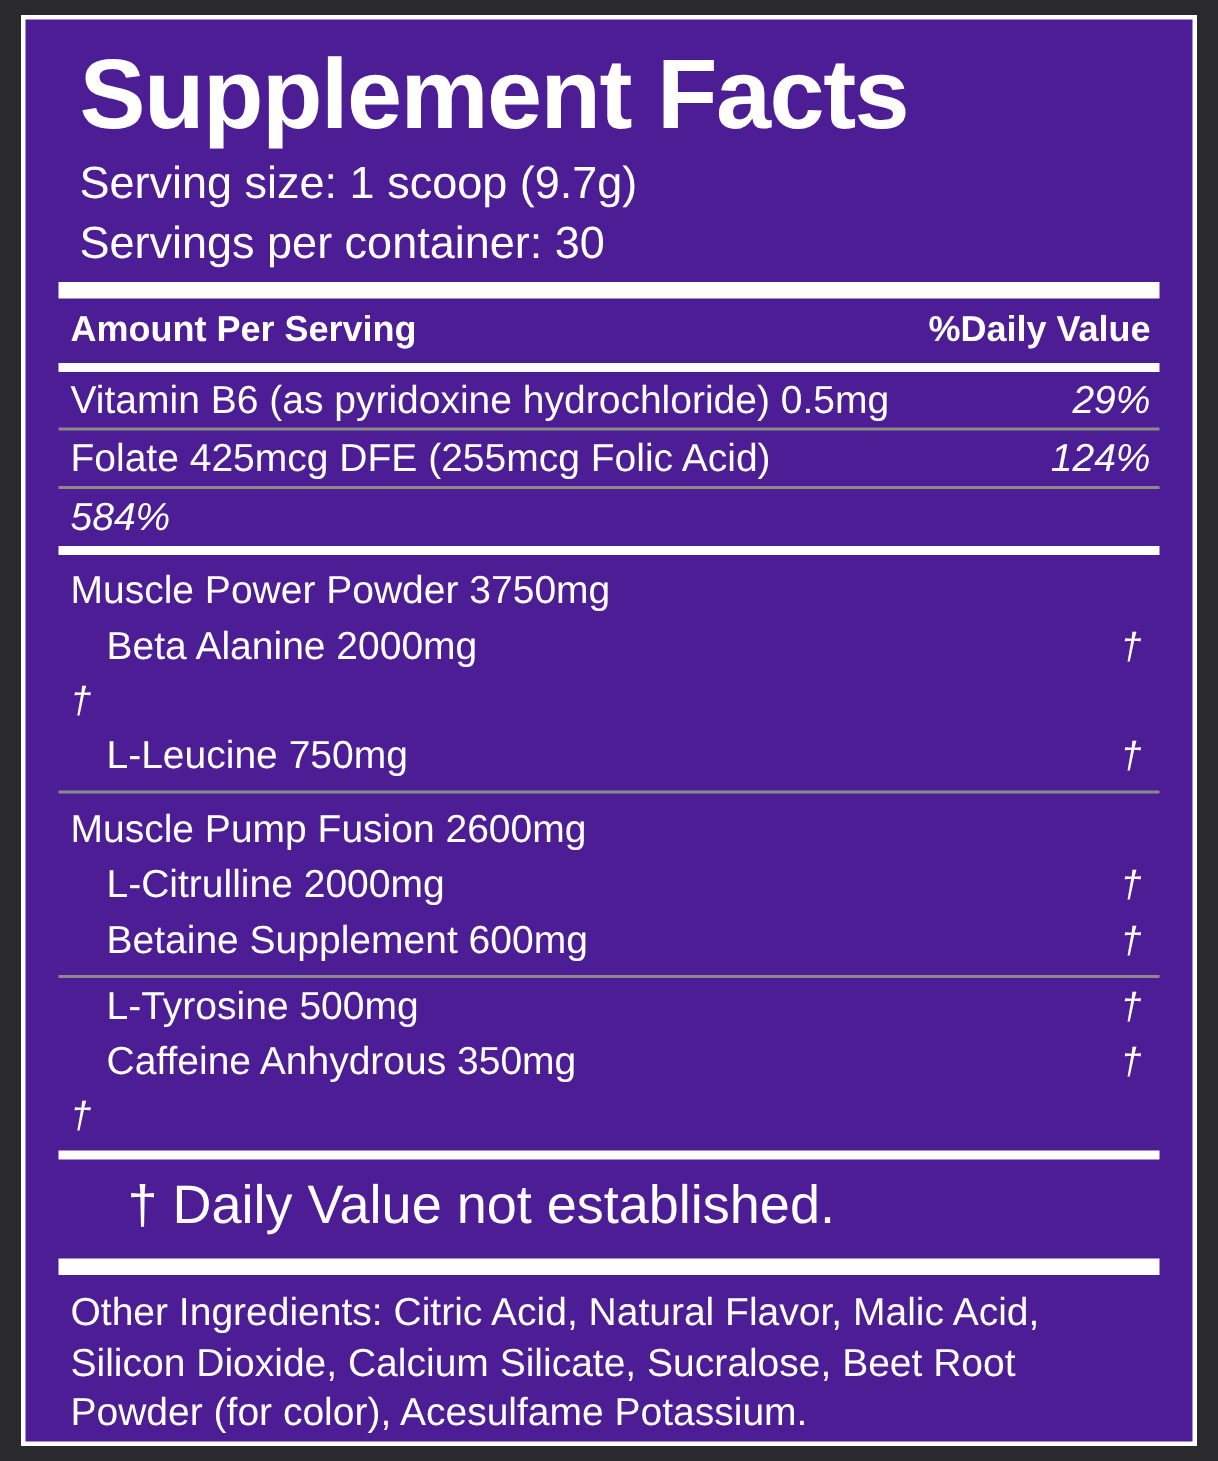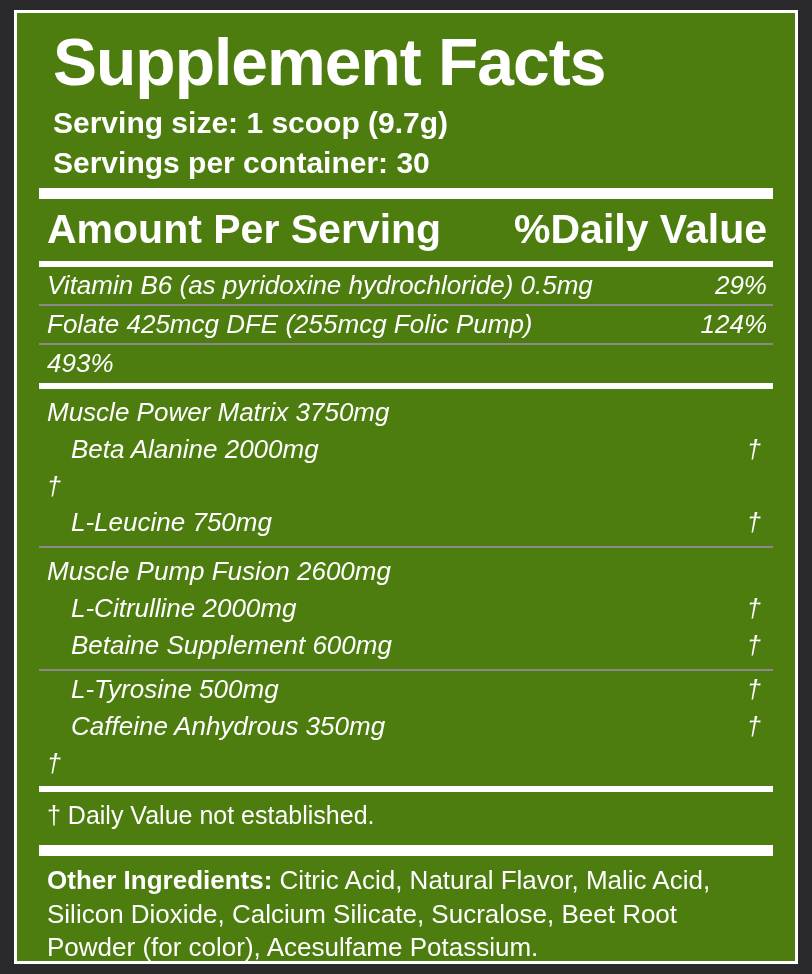--- a/index.html
+++ b/index.html
@@ -14,40 +14,40 @@
     color: #ffffff;
     overflow: hidden;
   }
 
   .panel {
     position: absolute;
     left: 14px;
     top: 10px;
     width: 784px;
     height: 954px;
-    background: #4d7c0f;
+    background: #4c1d95;
     border: 3px solid #ffffff;
     box-sizing: border-box;
     padding: 0 22px;
   }
 
   .title {
     font-size: 66px;
     font-weight: 700;
     line-height: 1.0;
     letter-spacing: -1px;
     margin: 16px 0 8px 14px;
     white-space: nowrap;
   }
 
   .serving-block {
     margin: 0 0 6px 14px;
     font-size: 30px;
     line-height: 1.32;
-    font-weight: 700;
+    font-weight: 400;
   }
 
   .rule-thick {
     height: 11px;
     background: #ffffff;
     margin: 6px 0 0 0;
   }
   .rule-med {
     height: 6px;
     background: #ffffff;
@@ -56,55 +56,56 @@
   .rule-thin {
     height: 2px;
     background: #8a8a8a;
     margin: 0;
   }
 
   .header-row {
     display: flex;
     justify-content: space-between;
     align-items: baseline;
-    font-size: 41px;
+    font-size: 24px;
     font-weight: 700;
     padding: 7px 6px 8px 8px;
   }
 
   .row {
     display: flex;
     justify-content: space-between;
     align-items: baseline;
     font-size: 26px;
     font-weight: 400;
     padding: 6px 6px 6px 8px;
     line-height: 1.12;
   }
-  .row .label { white-space: nowrap; font-style: italic; }
+  .row .label { white-space: nowrap; }
   .row .value { white-space: nowrap; font-style: italic; }
 
   .row.indent .label { padding-left: 24px; }
 
   .dagger-cell {
     font-size: 25px;
     padding-right: 6px;
   }
 
   .footnote {
-    font-size: 25px;
+    font-size: 36px;
     padding: 9px 6px 9px 8px;
+    margin-left: 38px;
   }
 
   .other-ing {
     font-size: 26px;
     line-height: 1.28;
     padding: 8px 4px 0 8px;
   }
-  .other-ing b { font-weight: 700; }
+  .other-ing b { font-weight: 400; }
 
   .tight { padding-top: 4px; padding-bottom: 4px; }
   .group-top { padding-top: 9px; }
   .group-bottom { padding-bottom: 9px; }
 </style>
 </head>
 <body>
 
 <div class="panel">
 
@@ -124,33 +125,33 @@
 
   <div class="rule-med"></div>
 
   <div class="row tight">
     <span class="label">Vitamin B6 (as pyridoxine hydrochloride) 0.5mg</span>
     <span class="value">29%</span>
   </div>
   <div class="rule-thin"></div>
 
   <div class="row tight">
-    <span class="label">Folate 425mcg DFE (255mcg Folic Pump)</span>
+    <span class="label">Folate 425mcg DFE (255mcg Folic Acid)</span>
     <span class="value">124%</span>
   </div>
   <div class="rule-thin"></div>
 
   <div class="row tight">
-    <span class="value">493%</span>
+    <span class="value">584%</span>
   </div>
 
   <div class="rule-med"></div>
 
   <div class="row tight group-top">
-    <span class="label">Muscle Power Matrix 3750mg</span>
+    <span class="label">Muscle Power Powder 3750mg</span>
     <span class="value dagger-cell"></span>
   </div>
   <div class="row tight indent">
     <span class="label">Beta Alanine 2000mg</span>
     <span class="value dagger-cell">†</span>
   </div>
   <div class="row tight indent">
     <span class="value dagger-cell">†</span>
   </div>
   <div class="row tight indent group-bottom">

